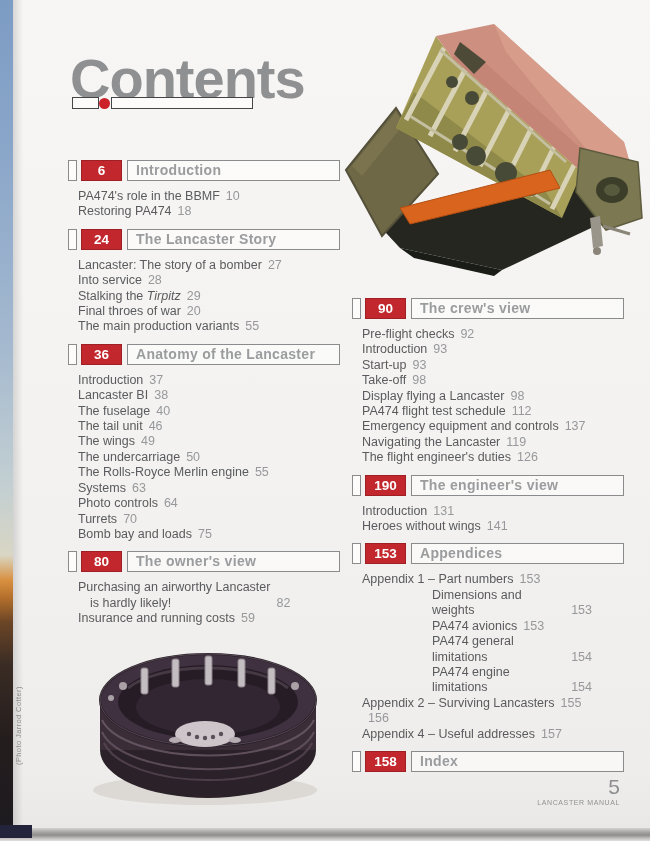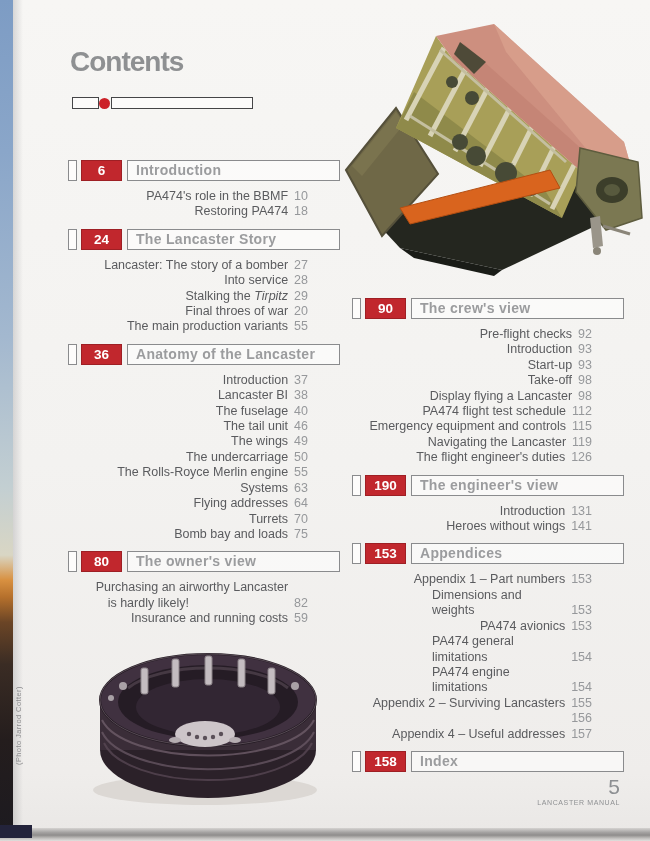--- a/index.html
+++ b/index.html
@@ -25,21 +25,21 @@
   .book-bottom {
     position:absolute; left:0; bottom:0; width:650px; height:13px;
     background:linear-gradient(180deg,#d5d3d1 0%,#a3a1a0 35%,#8f8d8c 55%,#c2c0be 80%,#e2e0de 100%);
   }
   .book-bottom-corner {
     position:absolute; left:0; bottom:3px; width:32px; height:13px; background:#23233b;
   }
 
   .page-title {
     position:absolute; left:70px; top:46px;
-    font-size:28px; font-weight:bold; letter-spacing:-1px; color:#8e9092;
+    font-size:56px; font-weight:bold; letter-spacing:-1px; color:#8e9092;
   }
 
   
   .title-bar { position:absolute; left:72px; top:97px; width:181px; height:12px; }
   .title-bar .seg { position:absolute; top:0; height:12px; border:1.5px solid #454547; background:#fcfbfa; }
   .title-bar .seg1 { left:0; width:27px; }
   .title-bar .seg2 { left:39px; width:142px; }
   .title-bar .dot { position:absolute; left:27px; top:0.5px; width:11px; height:11px; border-radius:50%; background:#cc2128; }
 
   .col { position:absolute; width:272px; }
@@ -48,21 +48,21 @@
 
   .sec { margin-bottom:9px; }
   .sec-head { display:flex; height:21px; margin-bottom:8px; }
   .tick { width:9px; height:21px; border:1.5px solid #8a8b8d; background:#fdfcfb; margin-right:4px; flex:none; }
   .num  { width:41px; height:21px; background:#c1272d; border:1px solid #9e1f24; color:#fff;
           font-weight:bold; font-size:13.5px; text-align:center; line-height:19px; margin-right:5px; flex:none; }
   .ttl  { flex:1; height:21px; border:1.5px solid #8a8b8d; background:rgba(255,255,255,.55);
           color:#9b9c9e; font-weight:bold; font-size:14px; letter-spacing:.3px; padding-left:8px; line-height:18px; }
 
   .items { padding:0 32px 0 10px; }
-  .row { display:flex; justify-content:flex-end; align-items:flex-end;
+  .row { display:flex; justify-content:flex-start; align-items:flex-end;
          font-size:12.5px; line-height:15.4px; color:#5a5b5e; }
   .row .lbl i { font-style:italic; }
   .row .l2 { padding-left:12px; }
   .row .pg { color:#96989b; padding-left:6px; }
   .row.ind { padding-left:70px; }
 
   .photo { position:absolute; }
   .photo-wing { left:344px; top:20px; width:300px; height:270px; }
   .photo-drum { left:83px;  top:638px; width:252px; height:175px; }
 
@@ -225,21 +225,21 @@
           </div>
           <div class="row">
             <span class="lbl">The Rolls-Royce Merlin engine</span>
             <span class="pg">55</span>
           </div>
           <div class="row">
             <span class="lbl">Systems</span>
             <span class="pg">63</span>
           </div>
           <div class="row">
-            <span class="lbl">Flying addresses</span>
+            <span class="lbl">Photo controls</span>
             <span class="pg">64</span>
           </div>
           <div class="row">
             <span class="lbl">Turrets</span>
             <span class="pg">70</span>
           </div>
           <div class="row">
             <span class="lbl">Bomb bay and loads</span>
             <span class="pg">75</span>
           </div>
@@ -290,21 +290,21 @@
           <div class="row">
             <span class="lbl">Display flying a Lancaster</span>
             <span class="pg">98</span>
           </div>
           <div class="row">
             <span class="lbl">PA474 flight test schedule</span>
             <span class="pg">112</span>
           </div>
           <div class="row">
             <span class="lbl">Emergency equipment and controls</span>
-            <span class="pg">115</span>
+            <span class="pg">137</span>
           </div>
           <div class="row">
             <span class="lbl">Navigating the Lancaster</span>
             <span class="pg">119</span>
           </div>
           <div class="row">
             <span class="lbl">The flight engineer's duties</span>
             <span class="pg">126</span>
           </div>
         </div>

